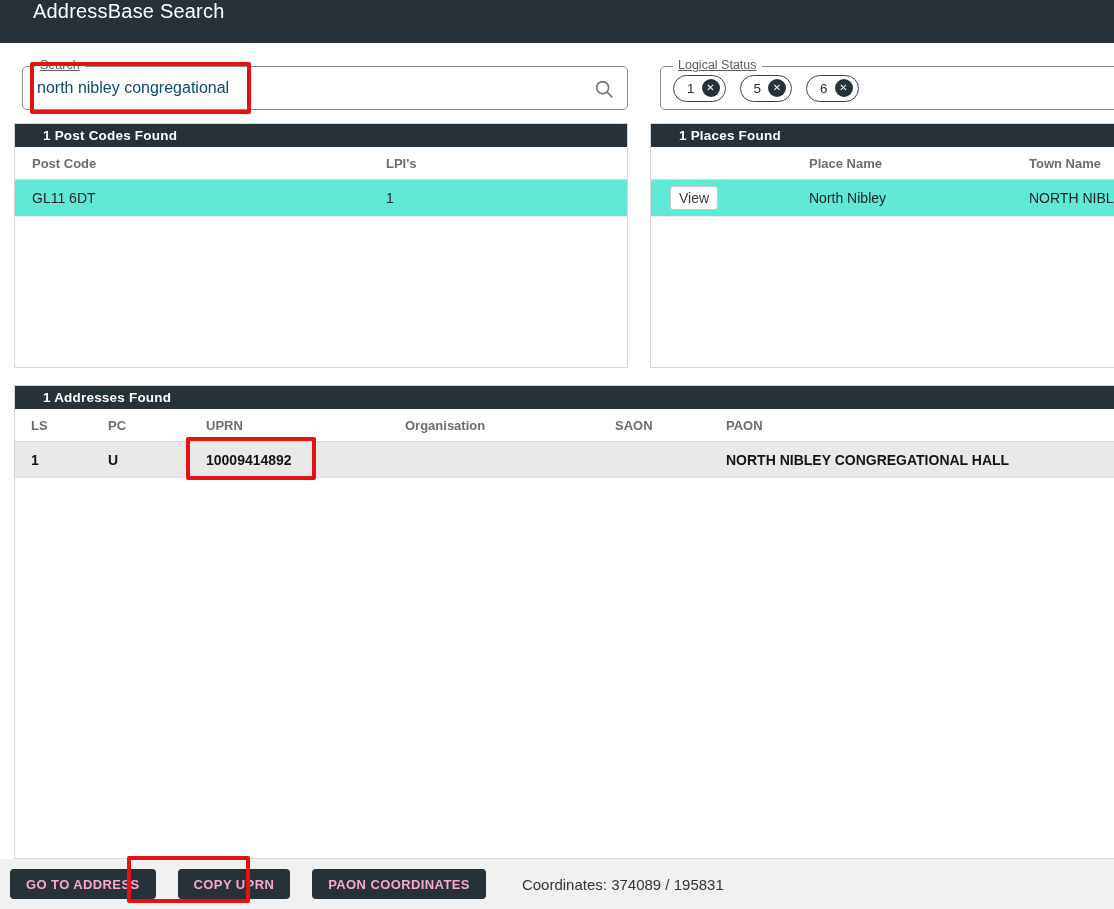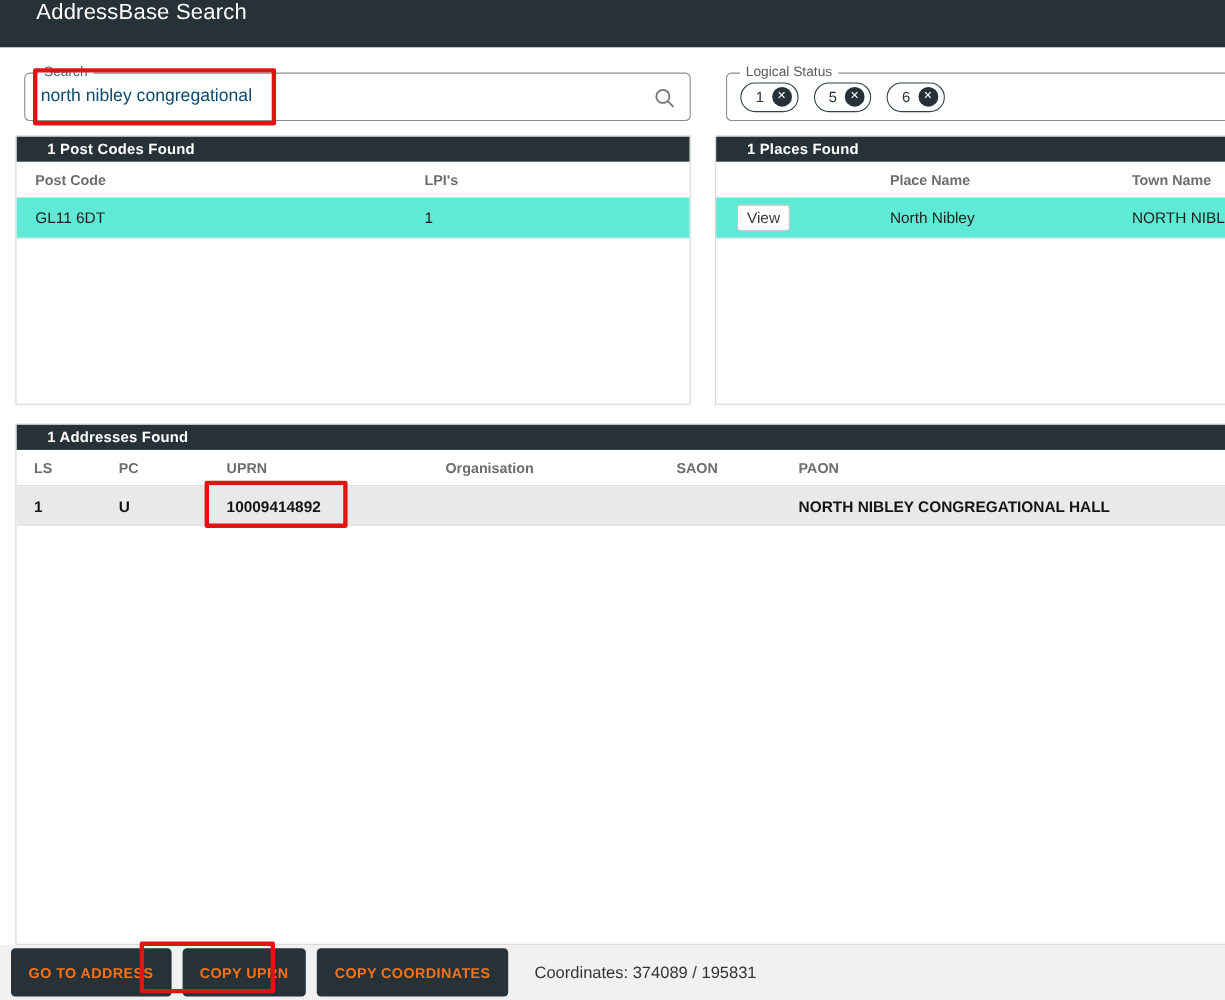--- a/index.html
+++ b/index.html
@@ -20,21 +20,21 @@
 
   
   .field {
     position: absolute; height: 44px;
     border: 1px solid #8d8d8d; border-radius: 5px;
     display: flex; align-items: center;
   }
   .field-label {
     position: absolute; top: -9px; left: 12px;
     background: #ffffff; padding: 0 5px;
-    font-size: 12.5px; color: #5c5c5c;
+    font-size: 12.5px; color: #5c5c5c; text-decoration: underline;
   }
   .field-search { left: 22px; top: 66px; width: 606px; }
   .field-search input {
     border: none; outline: none; background: transparent;
     font-family: "Liberation Sans", sans-serif;
     font-size: 16px; color: #0c4a6e;
     padding-left: 14px; width: 550px; height: 48px;
   }
   .search-icon-wrap {
     position: absolute; right: 12px; top: 11px; width: 22px; height: 22px; cursor: pointer;
@@ -85,25 +85,25 @@
   .grid-ad.thead { height: 33px; }
   .grid-ad.trow  { height: 36px; background: var(--row_highlight, #e9e9e9); font-weight: 700; color: #141414; border-bottom: 1px solid #e0e0e0; }
   .grid-ad .cell { white-space: nowrap; }
 
   
   .bottombar {
     position: absolute; left: 0; top: 859px; width: 1114px; height: 50px;
     background: #f1f1f1; display: flex; align-items: center; padding-left: 10px;
   }
   .btn {
-    background: var(--navy, #263238); color: #f97316;
+    background: var(--navy, #263238); color: #f9a8d4;
     font-family: "Liberation Sans", sans-serif;
     font-weight: 700; font-size: 13px; letter-spacing: 0.4px;
-    border: none; border-radius: 4px; height: 44px; padding: 0 16px;
-    margin-right: 10px; cursor: pointer; white-space: nowrap;
+    border: none; border-radius: 4px; height: 30px; padding: 0 16px;
+    margin-right: 22px; cursor: pointer; white-space: nowrap;
   }
   .coords { margin-left: 14px; font-size: 15px; color: #333333; }
 
   
   .ann {
     position: absolute; border: 4px solid var(--annotation_red, #e31313);
     z-index: 10; pointer-events: none; border-radius: 2px;
   }
   .ann-search { left: 30px;  top: 62px;  width: 221px; height: 52px; }
   .ann-uprn   { left: 186px; top: 437px; width: 130px; height: 43px; }
@@ -191,21 +191,21 @@
       <span class="cell">10009414892</span>
       <span class="cell"></span>
       <span class="cell"></span>
       <span class="cell">NORTH NIBLEY CONGREGATIONAL HALL</span>
     </div>
   </div>
 
   <div class="bottombar">
     <button class="btn">GO TO ADDRESS</button>
     <button class="btn">COPY UPRN</button>
-    <button class="btn">COPY COORDINATES</button>
+    <button class="btn">PAON COORDINATES</button>
     <span class="coords">Coordinates: 374089 / 195831</span>
   </div>
 
   <div class="ann ann-search"></div>
   <div class="ann ann-uprn"></div>
   <div class="ann ann-copy"></div>
 
 </div>
 
 </body></html>

